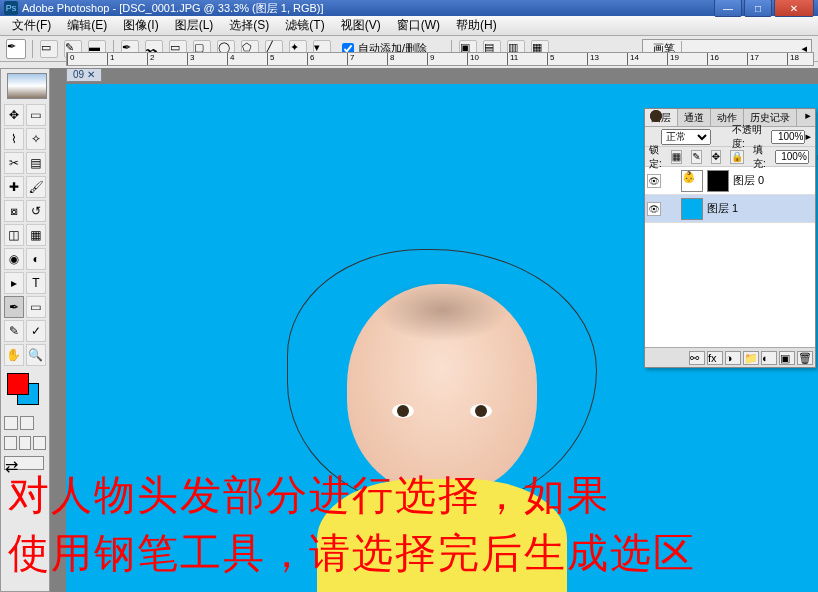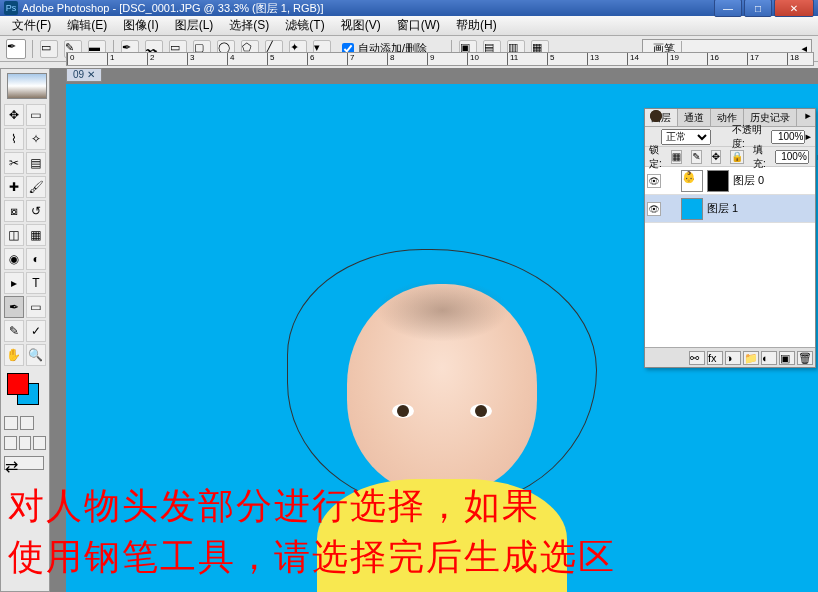--- a/index.html
+++ b/index.html
@@ -53,21 +53,21 @@
 .baby { position: absolute; left: 50%; transform: translateX(-50%); top: 200px; }
 .babyhead { width: 190px; height: 210px; background: radial-gradient(ellipse at 50% 40%, #fae0d0 0%, #f0c8b0 60%, #e8b8a0 100%); border-radius: 48% 48% 45% 45%; position: relative; }
 .babyhead::before { content: ''; position: absolute; top: -5px; left: 15%; width: 70%; height: 30%; background: radial-gradient(ellipse, #6a5040 0%, transparent 70%); border-radius: 50%; opacity: 0.4; }
 .eye { position: absolute; width: 22px; height: 14px; background: #fff; border-radius: 50%; top: 120px; }
 .eye::after { content: ''; position: absolute; width: 12px; height: 12px; background: #3a2a1a; border-radius: 50%; top: 1px; left: 5px; }
 .eye.l { left: 45px; } .eye.r { right: 45px; }
 .babybody { position: absolute; top: 195px; left: -30px; width: 250px; height: 150px; background: #f8e850; border-radius: 40% 40% 0 0; }
 .lassopath { position: absolute; top: 165px; left: 50%; transform: translateX(-50%); width: 310px; height: 260px; border: 1px solid #333; border-radius: 45% 55% 50% 48% / 42% 48% 55% 50%; background: transparent; pointer-events: none; }
 
 
-.overlaytext { position: absolute; left: 8px; bottom: 10px; font-size: 36px; color: #ff0000; font-family: "SimSun", serif; line-height: 1.4; letter-spacing: 2px; white-space: pre; }
+.overlaytext { position: absolute; left: 8px; bottom: 10px; font-size: 41px; color: #ff0000; font-family: "SimSun", serif; line-height: 1.4; letter-spacing: 2px; white-space: pre; }
 
 
 .layerspanel { position: absolute; top: 108px; right: 2px; width: 172px; background: #e8e8e8; border: 1px solid #888; font-size: 11px; box-shadow: 2px 2px 4px rgba(0,0,0,0.3); }
 .layerspanel .tabs { display: flex; height: 18px; border-bottom: 1px solid #aaa; background: #d8d8d8; }
 .layerspanel .tab { padding: 2px 6px; border-right: 1px solid #aaa; font-size: 10px; }
 .layerspanel .tab.active { background: #e8e8e8; }
 .layerspanel .tabclose { margin-left: auto; width: 14px; text-align: center; }
 .layerspanel .row { display: flex; align-items: center; padding: 2px 4px; border-bottom: 1px solid #ccc; height: 20px; }
 .layerspanel select { font-size: 10px; height: 16px; width: 54px; margin-left: 12px; }
 .layerspanel .lbl { margin-left: 21px; font-size: 10px; }

